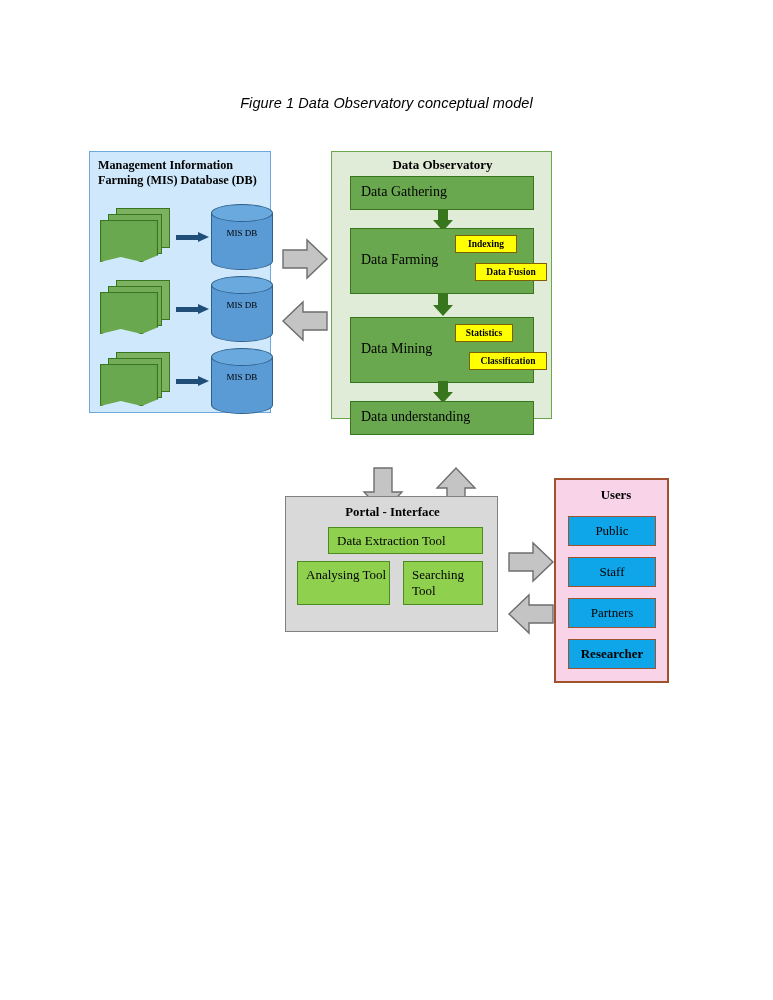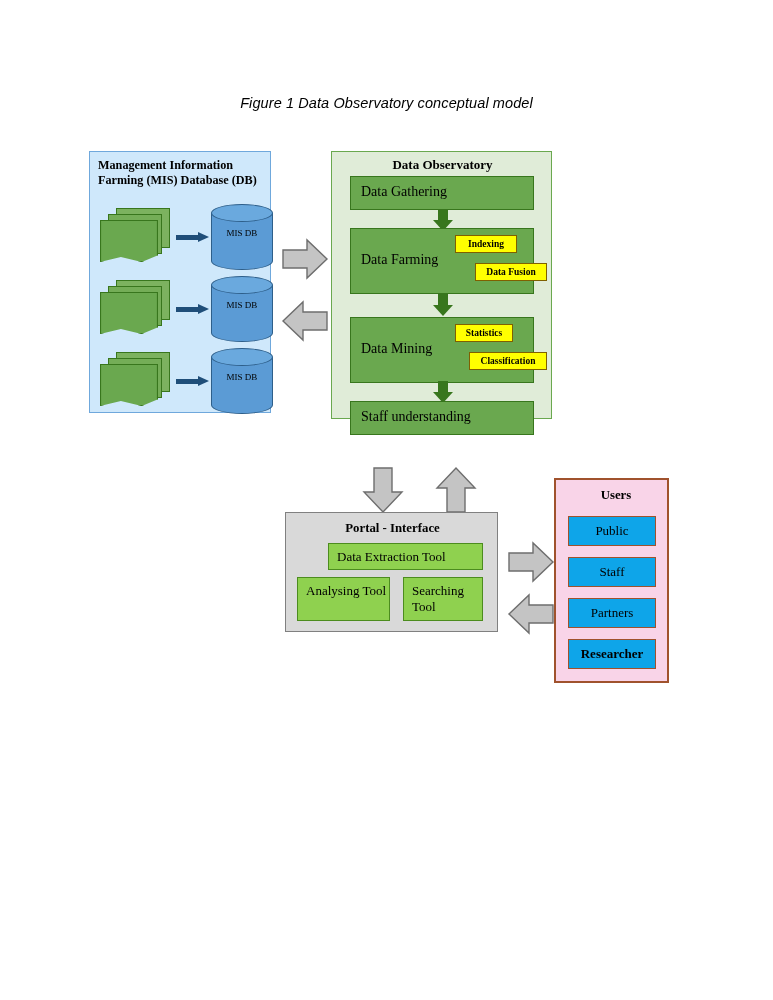--- a/index.html
+++ b/index.html
@@ -240,23 +240,23 @@
   
   .garr {
     position: absolute;
   }
   .garr svg { display: block; }
 
   
   .portal-panel {
     position: absolute;
     left: 285px;
-    top: 512px;
+    top: 496px;
     width: 213px;
-    height: 120px;
+    height: 136px;
     background: #d9d9d9;
     border: 1.4px solid #808080;
     box-sizing: border-box;
   }
   .portal-title {
     position: absolute;
     left: 0; top: 8px;
     width: 213px;
     text-align: center;
     font-weight: bold;
@@ -422,21 +422,21 @@
     <span class="ybadge yb-statistics">Statistics</span>
     <span class="ybadge yb-classif">Classification</span>
   </div>
 
   <div class="garrow ga3">
     <div class="gshaft"></div>
       <div class="ghead"></div>
   </div>
 
   <div class="gbox g4">
-    <span class="gtext">Staff understanding</span>
+    <span class="gtext">Data understanding</span>
   </div>
 </div>
 
 <div class="garr" style="left:362px; top:466px;">
   <svg width="42" height="48" viewBox="0 0 42 48">
     <polygon points="12,2 30,2 30,26 40,26 21,46 2,26 12,26" fill="#c4c4c4" stroke="#6e6e6e" stroke-width="1.4"></polygon>
   </svg>
 </div>
 <div class="garr" style="left:435px; top:466px;">
   <svg width="42" height="48" viewBox="0 0 42 48">

